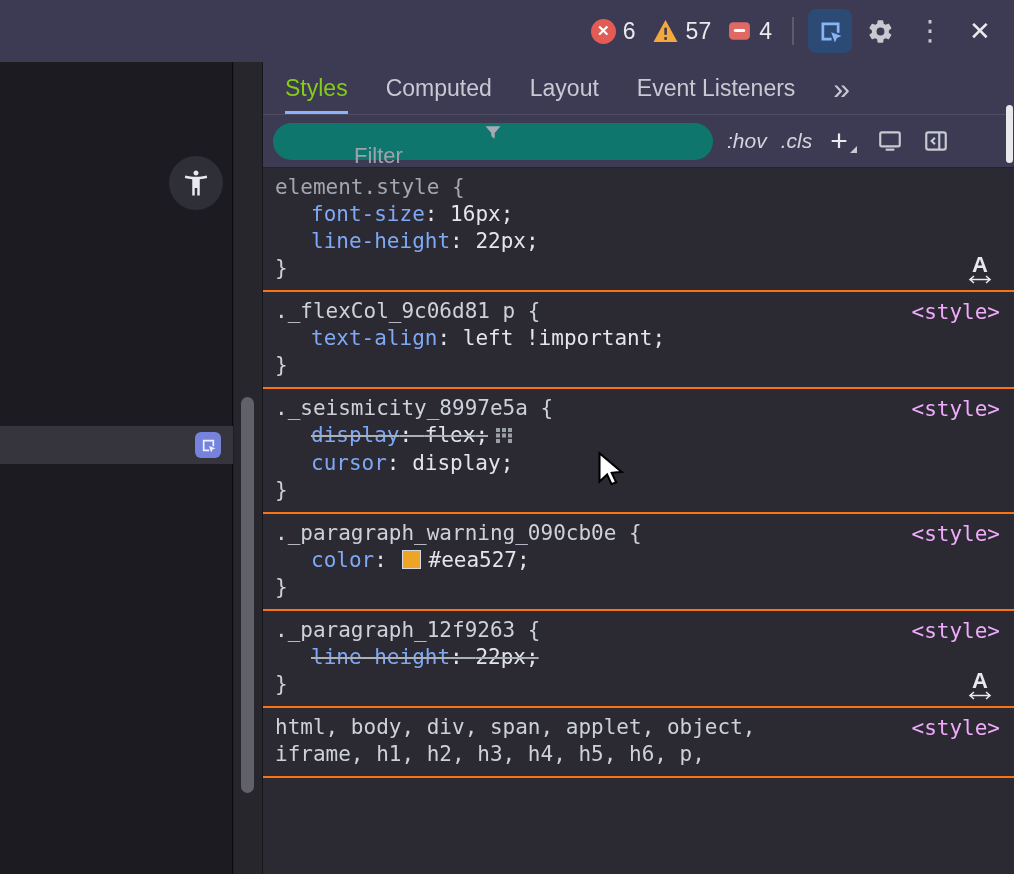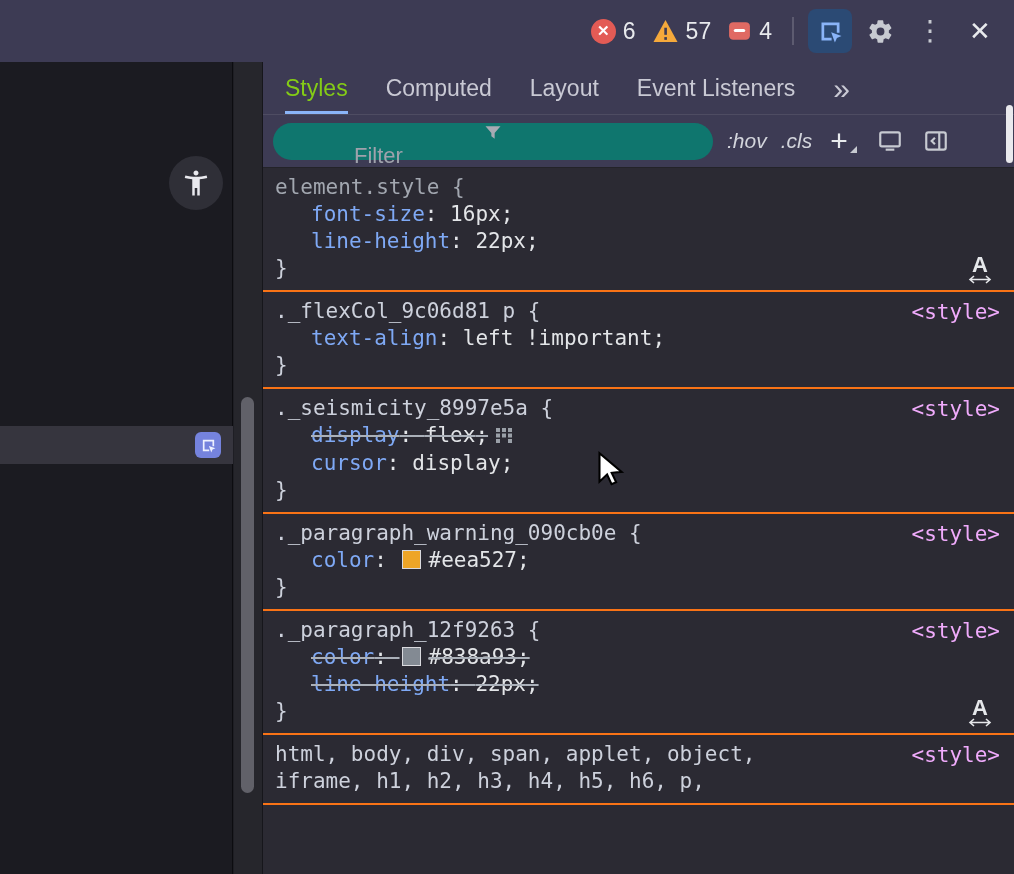--- a/index.html
+++ b/index.html
@@ -262,21 +262,20 @@
     <div class="rule-sec">
       <div class="sel">._paragraph_warning_090cb0e {</div>
       <div class="src-link">&lt;style&gt;</div>
       <div class="decl"><span class="pname">color</span><span class="punct">: </span><span class="swatch" style="background-color: rgb(238, 165, 39);"></span><span class="pval">#eea527</span><span class="punct">;</span></div>
       <div class="close-brace">}</div>
     </div>
 
     <div class="rule-sec">
       <div class="sel">._paragraph_12f9263 {</div>
       <div class="src-link">&lt;style&gt;</div>
-      <div class="decl"><span class="struck"><span class="pname">color</span><span class="punct">: </span><span class="swatch" style="background-color: rgb(131, 138, 147);"></span><span class="pval">#838a93</span><span class="punct">;</span></span></div>
       <div class="decl"><span class="struck"><span class="pname">line-height</span><span class="punct">: </span><span class="pval">22px</span><span class="punct">;</span></span></div>
       <div class="close-brace">}</div>
       <div class="font-editor">
         <span class="fa">A</span>
         <svg width="24" height="9" viewBox="0 0 24 9" fill="none" stroke="currentColor" stroke-width="1.6">
           <path d="M2 4.5h20M6 1 2 4.5 6 8M18 1l4 3.5L18 8"></path>
         </svg>
       </div>
     </div>
 

